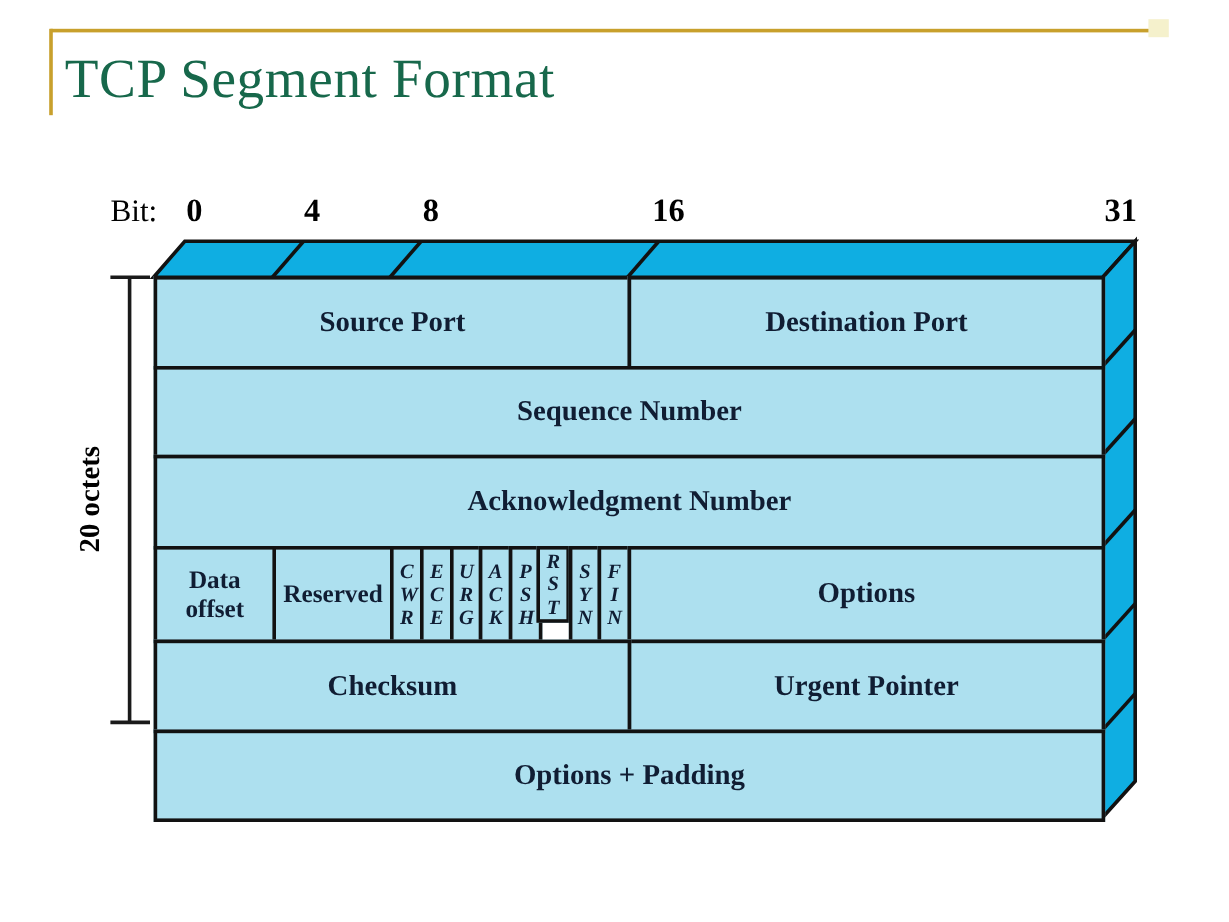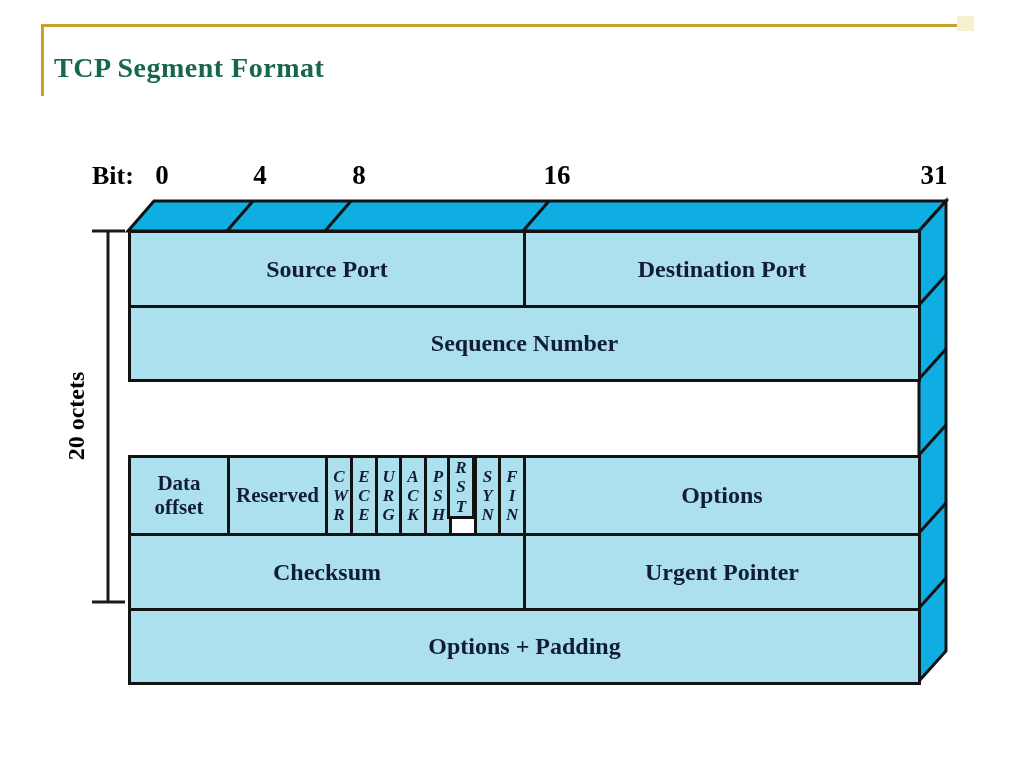--- a/index.html
+++ b/index.html
@@ -13,25 +13,25 @@
   }
   html,body{margin:0;padding:0;background:#fff;}
   #slide{
     position:relative;width:1024px;height:768px;background:#ffffff;
     overflow:hidden;font-family:"Liberation Serif",serif;
   }
   .gold-h{position:absolute;left:42px;top:24px;width:916px;height:3px;background:var(--accent-gold);}
   .gold-v{position:absolute;left:41px;top:24px;width:3px;height:72px;background:var(--accent-gold);}
   .gold-sq{position:absolute;left:957px;top:16px;width:17px;height:15px;background:var(--pale-square);}
   .title{
-    position:absolute;left:54px;top:52px;font-size:28px;font-weight:bold;
+    position:absolute;left:54px;top:39px;font-size:46px;font-weight:normal;
     color:var(--title-green);letter-spacing:0.5px;white-space:nowrap;
   }
   .bitlabel{
-    position:absolute;left:92px;top:161px;font-size:26px;font-weight:bold;color:#000;
+    position:absolute;left:92px;top:161px;font-size:26px;font-weight:normal;color:#000;
   }
   .tick{
     position:absolute;top:160px;transform:translateX(-50%);
     font-size:27px;font-weight:bold;color:#000;
   }
   svg.extrude{position:absolute;left:0;top:0;width:1024px;height:768px;}
   .face{fill:var(--face-cyan);stroke:var(--line-black);stroke-width:3;}
   .edge{stroke:var(--line-black);stroke-width:3;fill:none;}
   .bracket{stroke:#1a1a1a;stroke-width:3;fill:none;}
   .cell{
@@ -83,20 +83,21 @@
     <path class="bracket" d="M108,231 L108,602 M92,231 L125,231 M92,602 L125,602"></path>
   </svg>
 
   <div class="octets">20 octets</div>
 
   <div class="cell" style="left:128px;top:230px;width:398px;height:78px">Source Port</div>
   <div class="cell" style="left:523px;top:230px;width:398px;height:78px">Destination Port</div>
 
   <div class="cell" style="left:128px;top:305px;width:793px;height:77px">Sequence Number</div>
 
+  <div class="cell" style="left:128px;top:379px;width:793px;height:79px">Acknowledgment Number</div>
 
   <div class="cell small" style="left:227px;top:455px;width:101px;height:81px">Reserved</div>
   <div class="cell small" style="left:128px;top:455px;width:102px;height:81px">Data offset</div>
 
   <div class="cell flagcell" style="left:325px;top:455px;width:28px;height:81px">
     <span class="flagtxt">CWR</span>
   </div>
   <div class="cell flagcell" style="left:350px;top:455px;width:28px;height:81px">
     <span class="flagtxt">ECE</span>
   </div>

